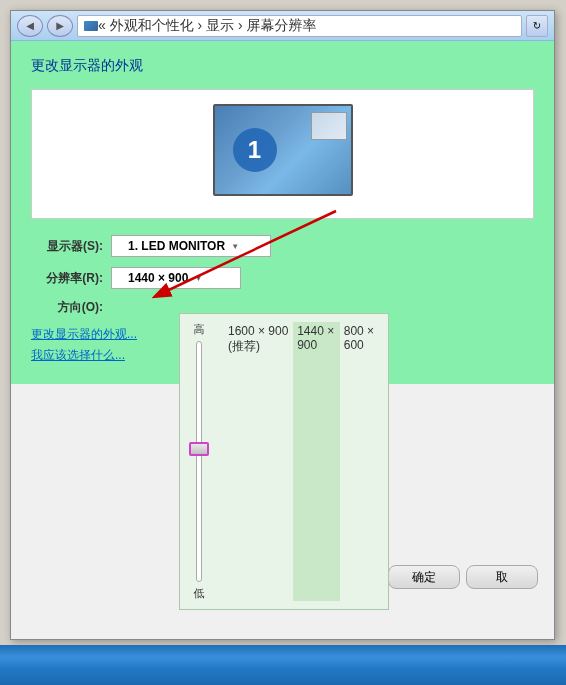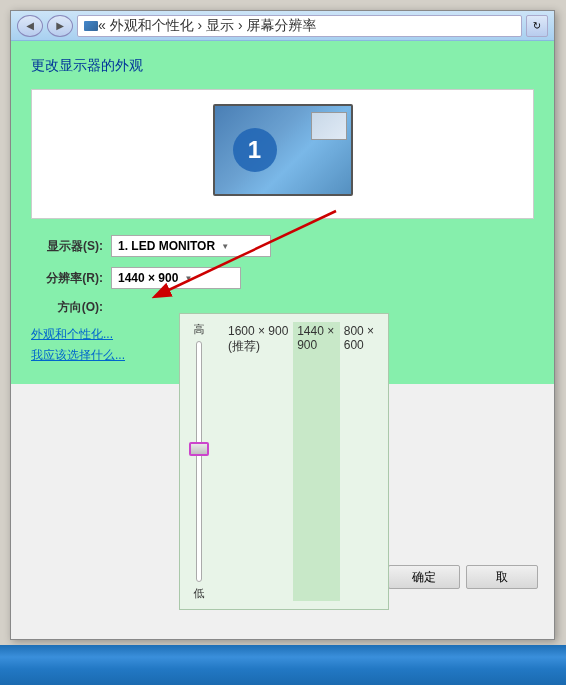--- a/index.html
+++ b/index.html
@@ -184,21 +184,21 @@
       text-align: right;
       margin-right: 8px;
       color: #333;
       font-size: 12px;
     }
 
     .dropdown {
       height: 22px;
       border: 1px solid #aaa;
       background: white;
-      padding: 2px 6px;
+      padding: 2px 16px;
       display: flex;
       align-items: center;
       cursor: pointer;
       position: relative;
     }
 
     .dropdown-monitor {
       width: 160px;
     }
 
@@ -326,21 +326,21 @@
       right: 16px;
       display: flex;
       gap: 6px;
     }
 
     .win-button {
       min-width: 72px;
       height: 24px;
       background: linear-gradient(to bottom, #f0f0f0, #d8d8d8);
       border: 1px solid #aaa;
-      border-radius: 2px;
+      border-radius: 8px;
       cursor: pointer;
       font-size: 12px;
       padding: 0 22px;
     }
   </style>
 </head>
 <body>
 
 <div class="window">
 
@@ -383,21 +383,21 @@
         <span>1440 × 900</span>
         <span class="dropdown-arrow">▼</span>
       </div>
     </div>
 
     <div class="form-row">
       <span class="form-label">方向(O):</span>
     </div>
 
     <div class="link-row">
-      <a class="link-text">外观和个性化...</a>
+      <a class="link-text">更改显示器的外观...</a>
       <a class="link-text">我应该选择什么...</a>
     </div>
 
   </div>
 
   <div class="resolution-dropdown-popup">
     <div class="resolution-popup-inner">
       <div class="slider-track-container">
         <span class="slider-label-high">高</span>
         <div class="slider-track">

